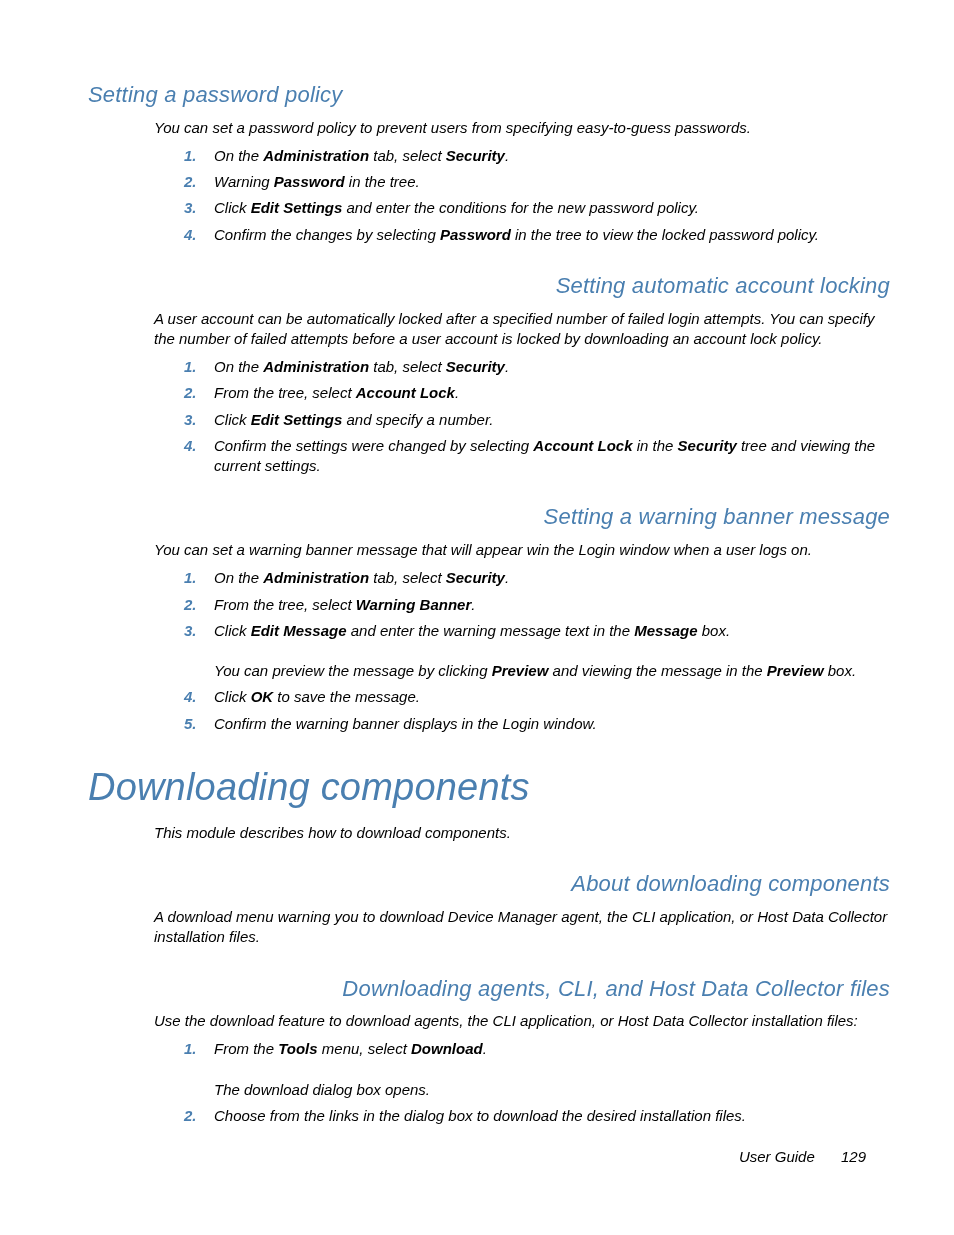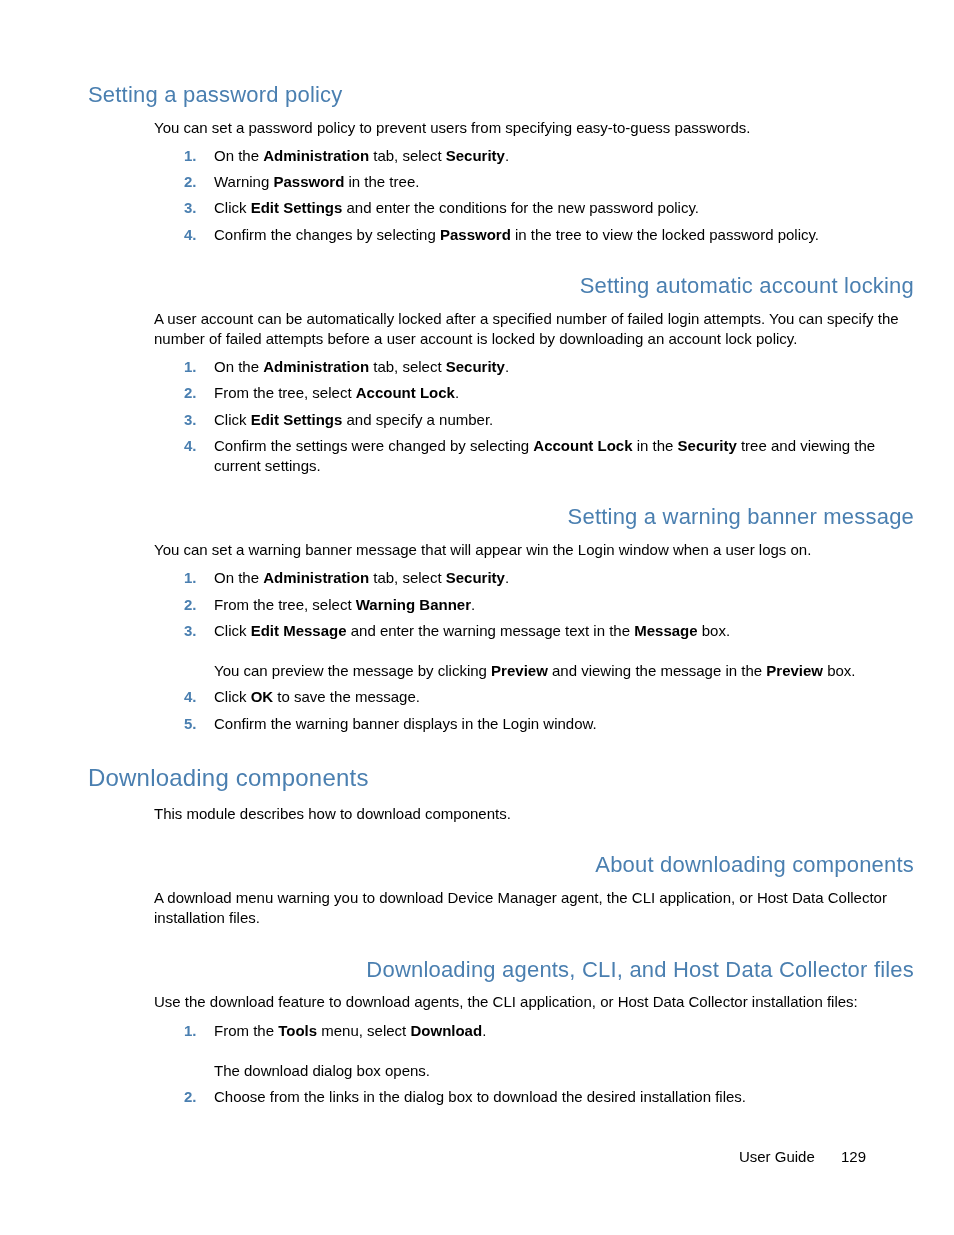--- a/index.html
+++ b/index.html
@@ -9,25 +9,26 @@
     color: #000;
     line-height: 1.35;
     margin: 0;
     padding: 0;
     background: #fff;
   }
   .page {
     width: 954px;
     height: 1235px;
     box-sizing: border-box;
-    padding: 80px 40px 60px 88px;
+    padding: 80px 64px 60px 88px;
     position: relative;
+    font-style: italic;
   }
   .h1 {
-    font-size: 24px;
+    font-size: 38px;
     font-weight: 400;
     color: #4a7fb0;
     margin: 28px 0 10px 0;
     letter-spacing: 0.2px;
   }
   .h2 {
     font-size: 22px;
     font-weight: 400;
     color: #4a7fb0;
     margin: 0 0 8px 0;

